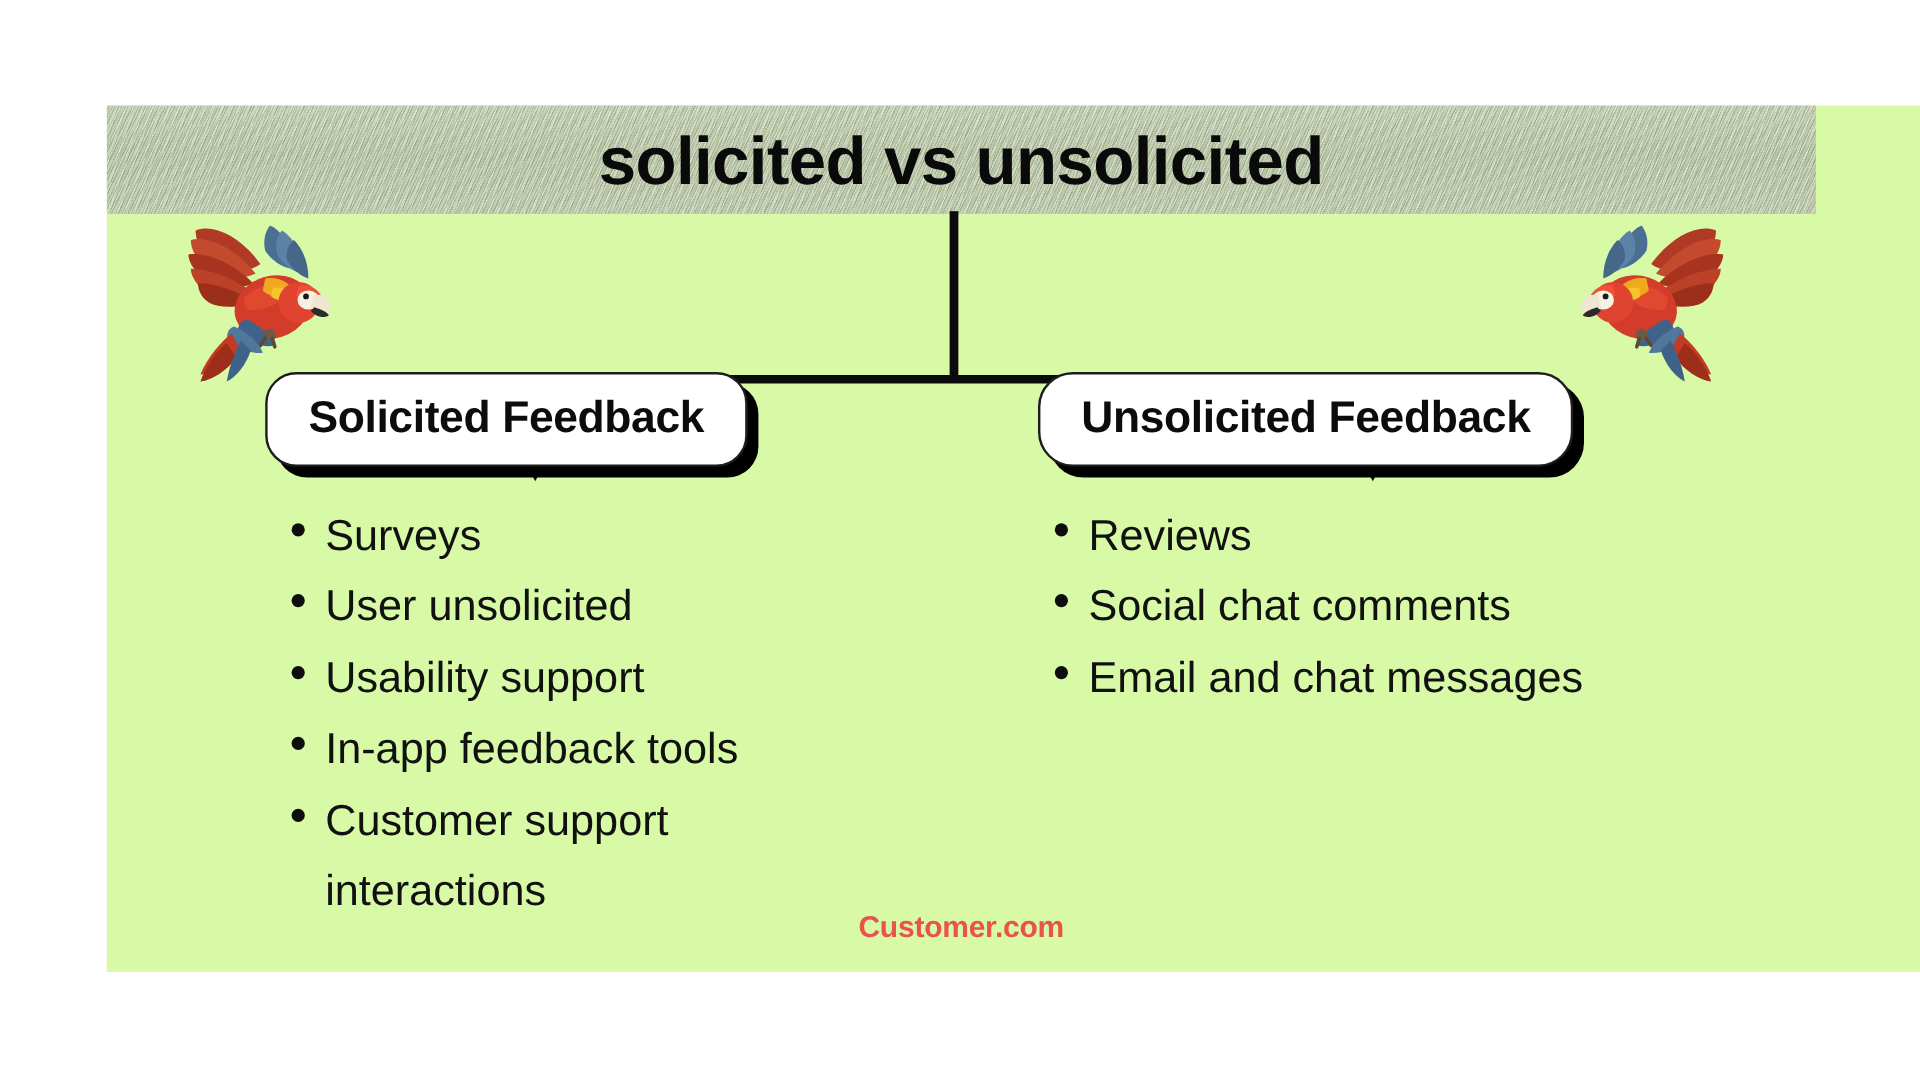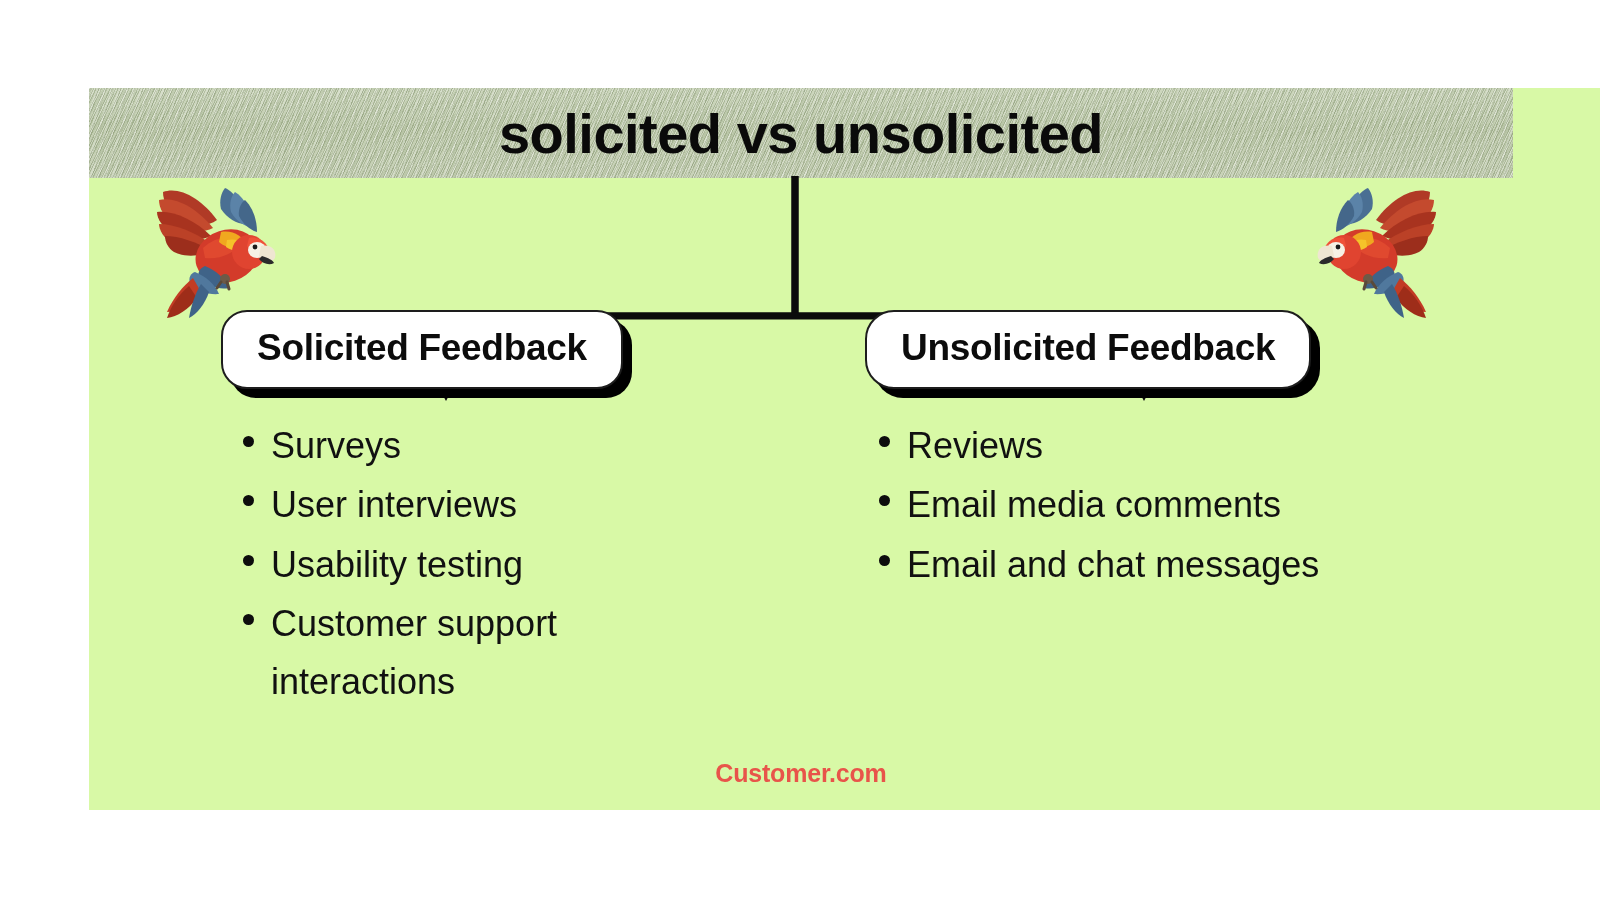--- a/index.html
+++ b/index.html
@@ -273,35 +273,36 @@
     </svg>
 
     <div class="column" id="column-left">
       <div class="card-wrap">
         <div class="card">
           <div class="card-label">Solicited Feedback</div>
         </div>
       </div>
       <ul class="items">
         <li>Surveys</li>
-        <li>User interviews</li>
-        <li>Usability testing</li>
+        <li>User unsolicited</li>
+        <li>Usability support</li>
+        <li>In-app feedback tools</li>
         <li>Customer support interactions</li>
       </ul>
     </div>
 
     <div class="column" id="column-right">
       <div class="card-wrap">
         <div class="card">
           <div class="card-label">Unsolicited Feedback</div>
         </div>
       </div>
       <ul class="items">
         <li>Reviews</li>
-        <li>Email media comments</li>
+        <li>Social chat comments</li>
         <li>Email and chat messages</li>
       </ul>
     </div>
 
     <div id="footer">
       <span id="footer-text">Customer.com</span>
     </div>
 
   </div>
 </div>

